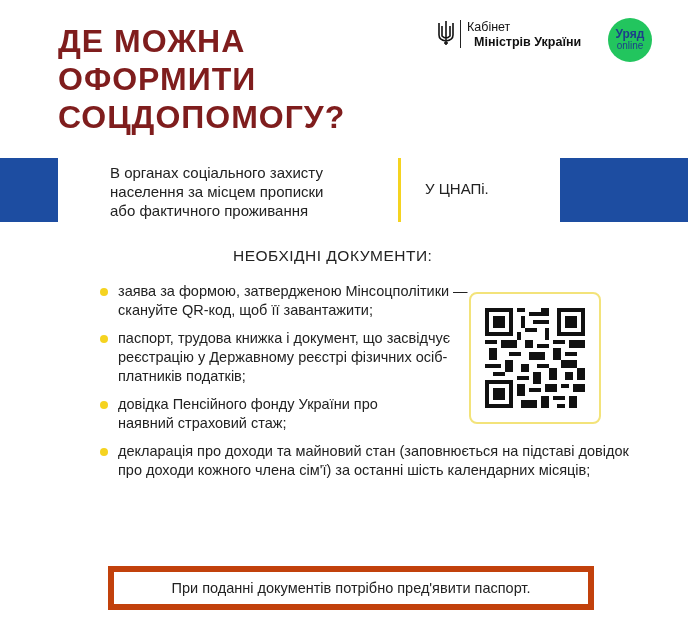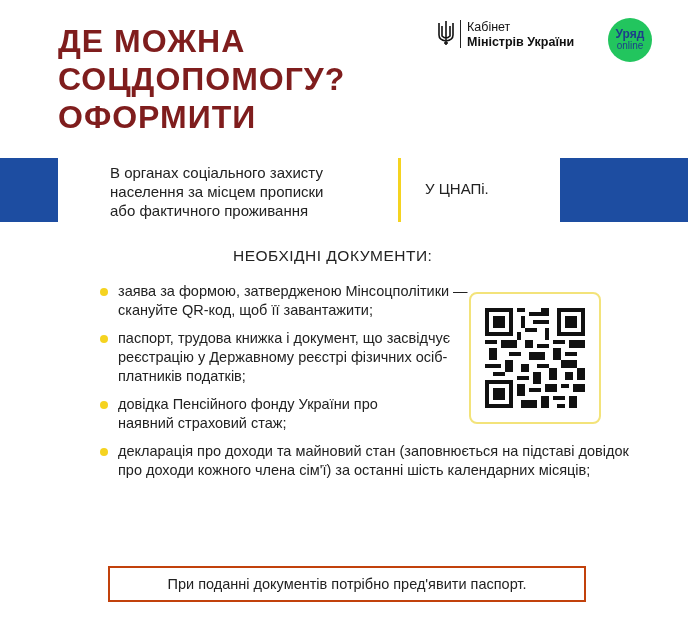--- a/index.html
+++ b/index.html
@@ -5,47 +5,47 @@
   html, body { margin:0; padding:0; }
   body { width:688px; height:623px; background:#ffffff; position:relative; overflow:hidden;
          font-family:"Liberation Sans", "DejaVu Sans", sans-serif; color:#222; }
   .title { position:absolute; left:58px; top:22px; color:#7f1d1d; font-weight:bold;
            font-size:32px; line-height:38px; letter-spacing:1px; margin:0; }
   .title div { white-space:nowrap; }
   .cabinet { position:absolute; left:437px; top:20px; display:flex; align-items:flex-start; }
   .trident { width:18px; height:26px; }
   .cab-sep { width:1px; height:28px; background:#222; margin:0 6px 0 5px; }
   .cab-text { font-size:12.5px; line-height:15px; color:#111; }
-  .cab-text .b { font-weight:bold; }
+  .cab-text .b { font-weight:bold;margin-left:7px; }
   .uryad { position:absolute; left:608px; top:18px; width:44px; height:44px; border-radius:50%;
            background:#22c55e; display:flex; flex-direction:column; align-items:center; justify-content:center; }
   .uryad .l1 { font-size:12px; font-weight:bold; color:#1d3f8a; line-height:12px; }
   .uryad .l2 { font-size:10px; color:#1d3f8a; line-height:12px; }
   .band-l { position:absolute; left:0; top:158px; width:58px; height:64px; background:#1d4da1; }
   .band-r { position:absolute; left:560px; top:158px; width:128px; height:64px; background:#1d4da1; }
   .where { position:absolute; left:110px; top:163px; font-size:15px; line-height:19px; color:#222; }
   .where-sep { position:absolute; left:398px; top:158px; width:3px; height:64px; background:#f5d320; }
   .cnap { position:absolute; left:425px; top:180px; font-size:15px; color:#222; }
   .docs-h { position:absolute; left:233px; top:247px; font-size:15.5px; letter-spacing:0.5px; color:#222; }
   ul.docs { position:absolute; left:88px; top:270px; margin:12px; padding:0; list-style:none; width:540px; }
   ul.docs li { position:relative; padding-left:18px; font-size:14.5px; line-height:19px; color:#222; margin-bottom:9px; }
   ul.docs li .dot { position:absolute; left:0; top:6px; width:8px; height:8px; border-radius:50%; background:#f5d320; }
   .qr-frame { position:absolute; left:469px; top:292px; width:128px; height:128px; border:2px solid #f3e37a;
               border-radius:8px; background:#fff; }
   .qr { position:absolute; left:14px; top:14px; width:100px; height:100px; }
-  .note { position:absolute; left:108px; top:566px; width:474px; height:32px; border:2px solid #c2410c;
+  .note { position:absolute; left:108px; top:566px; width:474px; height:32px; border:6px solid #c2410c;
           display:flex; align-items:center; justify-content:center; font-size:14.5px; color:#222; }
 </style>
 </head>
 <body>
 
 <div class="title">
   <div>ДЕ МОЖНА</div>
+  <div>ОФОРМИТИ</div>
   <div>СОЦДОПОМОГУ?</div>
-  <div>ОФОРМИТИ</div>
 </div>
 
 <div class="cabinet">
   <svg class="trident" viewBox="0 0 18 26">
     <path d="M9 1 L9 20 M2 3 L2 15 Q2 20 9 21 Q16 20 16 15 L16 3 M5 6 L5 16 Q7 18 9 18 Q11 18 13 16 L13 6 M9 21 L9 25 M7 23 L11 23" stroke="#111" stroke-width="1.6" fill="none"></path>
   </svg>
   <div class="cab-sep"></div>
   <div class="cab-text">
     <div>Кабінет</div>
     <div class="b">Міністрів України</div>

